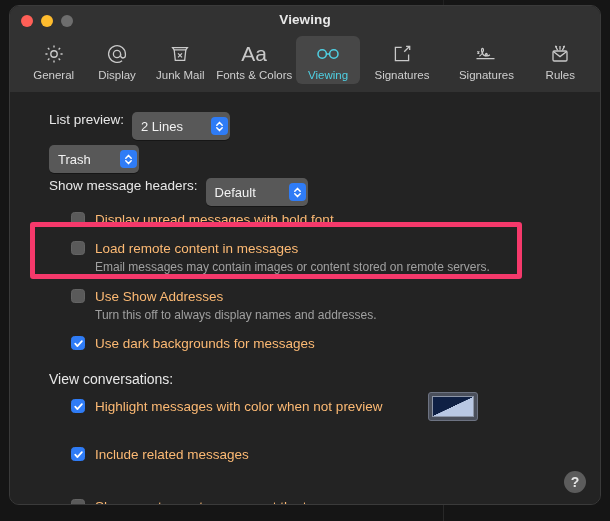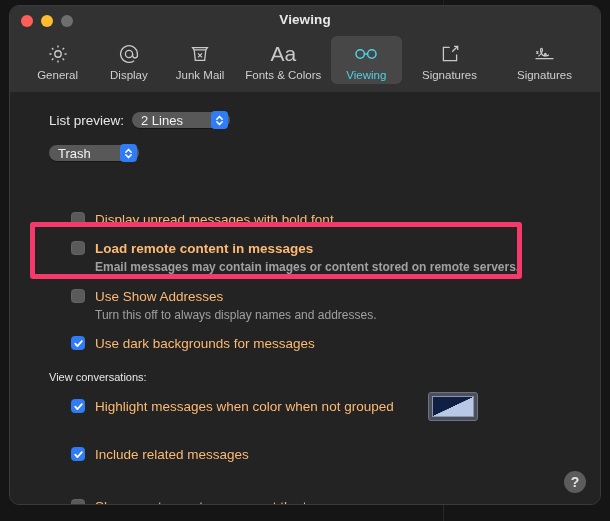--- a/index.html
+++ b/index.html
@@ -126,37 +126,37 @@
 
   
   .content {
     position: relative;
     background: #232323;
     height: 413px;
   }
 
   .row-pop {
     display: flex;
-    align-items: center;
+    align-items: flex-start;
     position: absolute;
   }
   .flabel {
     color: #e8e8e8;
     font-size: 13.5px;
     margin-right: 8px;
     white-space: nowrap;
   }
 
   .popup {
     position: relative;
     display: inline-flex;
     align-items: center;
     background: #585858;
-    border-radius: 10px;
-    height: 16px;
+    border-radius: 5px;
+    height: 28px;
     color: #f2f2f2;
     font-size: 13px;
     box-shadow: 0 1px 0 rgba(0,0,0,.35);
     cursor: default;
   }
   .popup .val {
     padding: 0 10px 0 9px;
     white-space: nowrap;
   }
   .popup .arrows {
@@ -213,21 +213,21 @@
     color: #a0a0a0;
     font-size: 12px;
     white-space: nowrap;
     line-height: 16px;
     margin-top: 1px;
   }
 
   .section {
     position: absolute;
     color: #e8e8e8;
-    font-size: 11px;
+    font-size: 14px;
   }
 
   
   .colorwell {
     position: absolute;
     width: 50px;
     height: 29px;
     background: #4a4f5b;
     border: 1px solid #6d7382;
     border-radius: 3px;
@@ -359,20 +359,31 @@
         <span class="ico">
           <svg width="26" height="22" viewBox="0 0 26 22" fill="none" stroke="currentColor" stroke-width="1.25">
             <path d="M3.5 15.5h18"></path>
             <path d="M6.4 13.2c2.2-1.2 3.4-3.2 3.9-5.3.3-1.4.1-2.5-.7-2.6-.9-.1-1.3 1.2-.9 3 .5 2.3 2 4.1 3.6 4.6 1.2.4 1.9-.3 1.9-1.3 0-.8-.6-1.3-1.2-1-.7.4-.5 1.6.6 2.1.9.4 2.2.1 3.3-.9"></path>
             <path d="M4.3 8.4l2.1 2.1M6.4 8.4l-2.1 2.1"></path>
           </svg>
         </span>
         <span class="lbl">Signatures</span>
       </div>
 
+      <div class="tab">
+        <span class="ico">
+          <svg width="24" height="24" viewBox="0 0 24 24" fill="none" stroke="currentColor" stroke-width="1.3">
+            <rect x="5" y="9" width="14" height="10" rx="1.2"></rect>
+            <path d="M5.3 9.6l6.7 5 6.7-5"></path>
+            <path d="M9.6 8.2L7.6 4.4M14.4 8.2l2-3.8M12 7.8V3.9"></path>
+            <path d="M7.1 4.2l1.5.5M8.5 4.1l-.2 1.5M16.9 4.2l-1.5.5M15.5 4.1l.2 1.5"></path>
+          </svg>
+        </span>
+        <span class="lbl">Rules</span>
+      </div>
 
       <div class="tbsep"></div>
       <div class="tbsep2"></div>
     </div>
 
     <div class="content">
 
       <div class="row-pop" style="left:39px; top:20px;">
         <span class="flabel">List preview:</span>
         <span class="popup">
@@ -391,29 +402,41 @@
           <span class="val" style="min-width:52px;">Trash</span>
           <span class="arrows">
             <svg width="9" height="13" viewBox="0 0 9 13" fill="none" stroke="#fff" stroke-width="1.5" stroke-linecap="round" stroke-linejoin="round">
               <path d="M1.8 5.2L4.5 2.4l2.7 2.8"></path>
                 <path d="M1.8 7.8l2.7 2.8 2.7-2.8"></path>
             </svg>
           </span>
         </span>
       </div>
 
+      <div class="row-pop" style="left:39px; top:86px;">
+        <span class="flabel">Show message headers:</span>
+        <span class="popup">
+          <span class="val" style="min-width:64px;">Default</span>
+          <span class="arrows">
+            <svg width="9" height="13" viewBox="0 0 9 13" fill="none" stroke="#fff" stroke-width="1.5" stroke-linecap="round" stroke-linejoin="round">
+              <path d="M1.8 5.2L4.5 2.4l2.7 2.8"></path>
+                <path d="M1.8 7.8l2.7 2.8 2.7-2.8"></path>
+            </svg>
+          </span>
+        </span>
+      </div>
 
       <div class="cbrow" style="left:61px; top:118px;">
         <span class="cb off"></span>
         <span class="cbtext">
           <span class="cbtitle">Display unread messages with bold font</span>
         </span>
       </div>
 
-      <div class="cbrow" style="left:61px; top:147px;font-weight:bold;">
+      <div class="cbrow" style="left:61px; top:147px;">
         <span class="cb off"></span>
         <span class="cbtext">
           <span class="cbtitle">Load remote content in messages</span><br>
           <span class="cbsub">Email messages may contain images or content stored on remote servers.</span>
         </span>
       </div>
 
       <div class="cbrow" style="left:61px; top:195px;">
         <span class="cb off"></span>
         <span class="cbtext">
@@ -435,21 +458,21 @@
 
       <div class="section" style="left:39px; top:279px;">View conversations:</div>
 
       <div class="cbrow" style="left:61px; top:305px;">
         <span class="cb on">
           <svg width="11" height="11" viewBox="0 0 12 12" fill="none" stroke="#fff" stroke-width="1.9" stroke-linecap="round" stroke-linejoin="round">
             <path d="M2.4 6.2l2.4 2.6L9.7 3.4"></path>
           </svg>
         </span>
         <span class="cbtext">
-          <span class="cbtitle">Highlight messages when color when not grouped</span><br>
+          <span class="cbtitle">Highlight messages with color when not preview</span><br>
         </span>
       </div>
 
       <div class="colorwell" style="left:418px; top:300px;">
         <div class="swatch"></div>
       </div>
 
       <div class="cbrow" style="left:61px; top:353px;">
         <span class="cb on">
           <svg width="11" height="11" viewBox="0 0 12 12" fill="none" stroke="#fff" stroke-width="1.9" stroke-linecap="round" stroke-linejoin="round">

